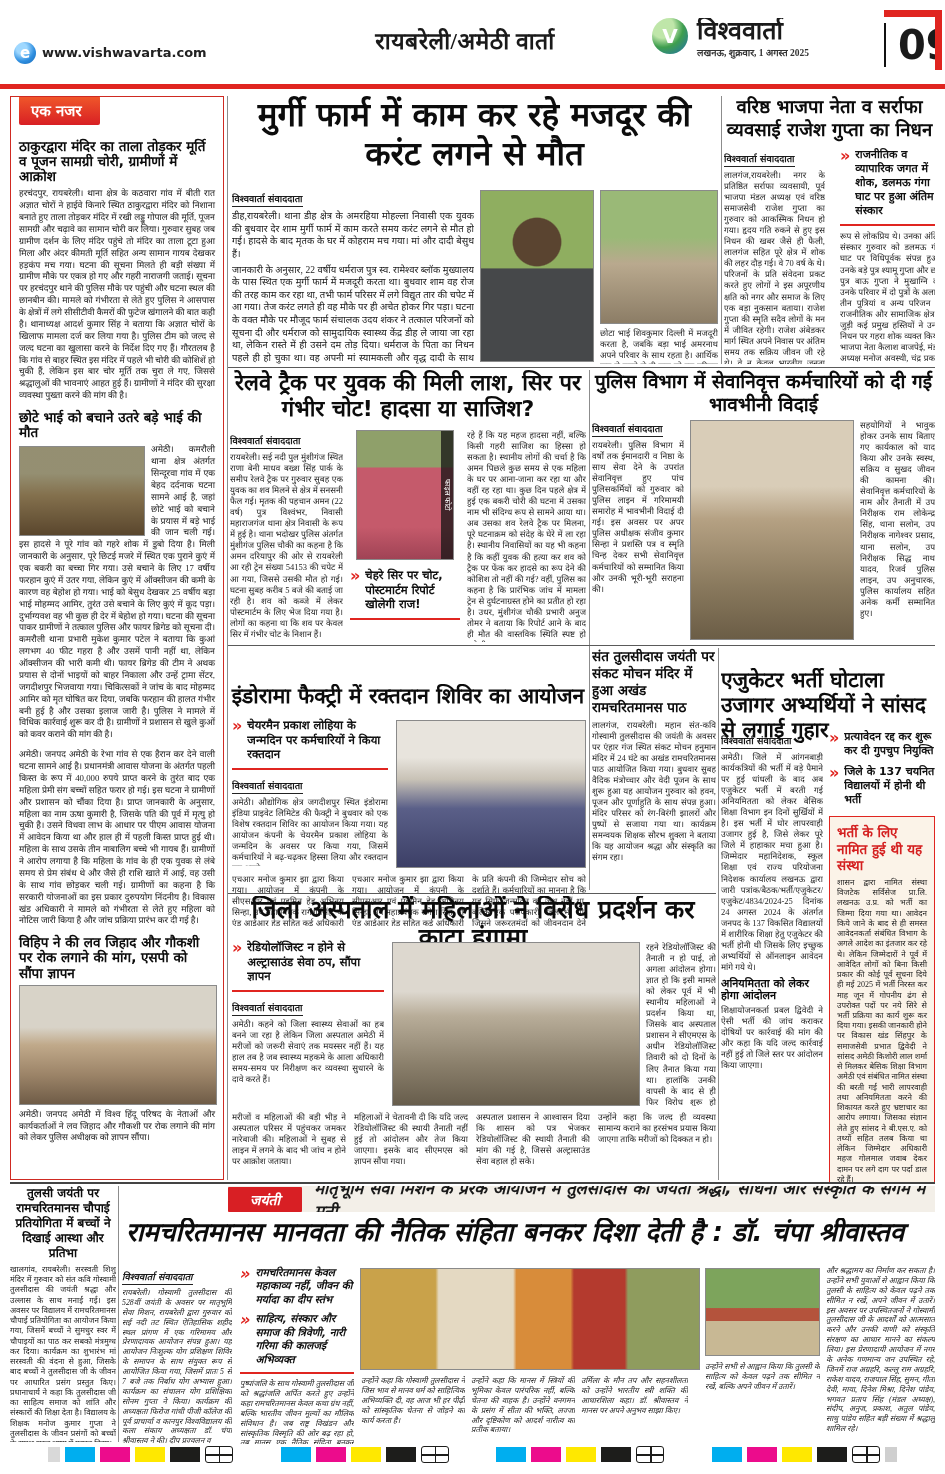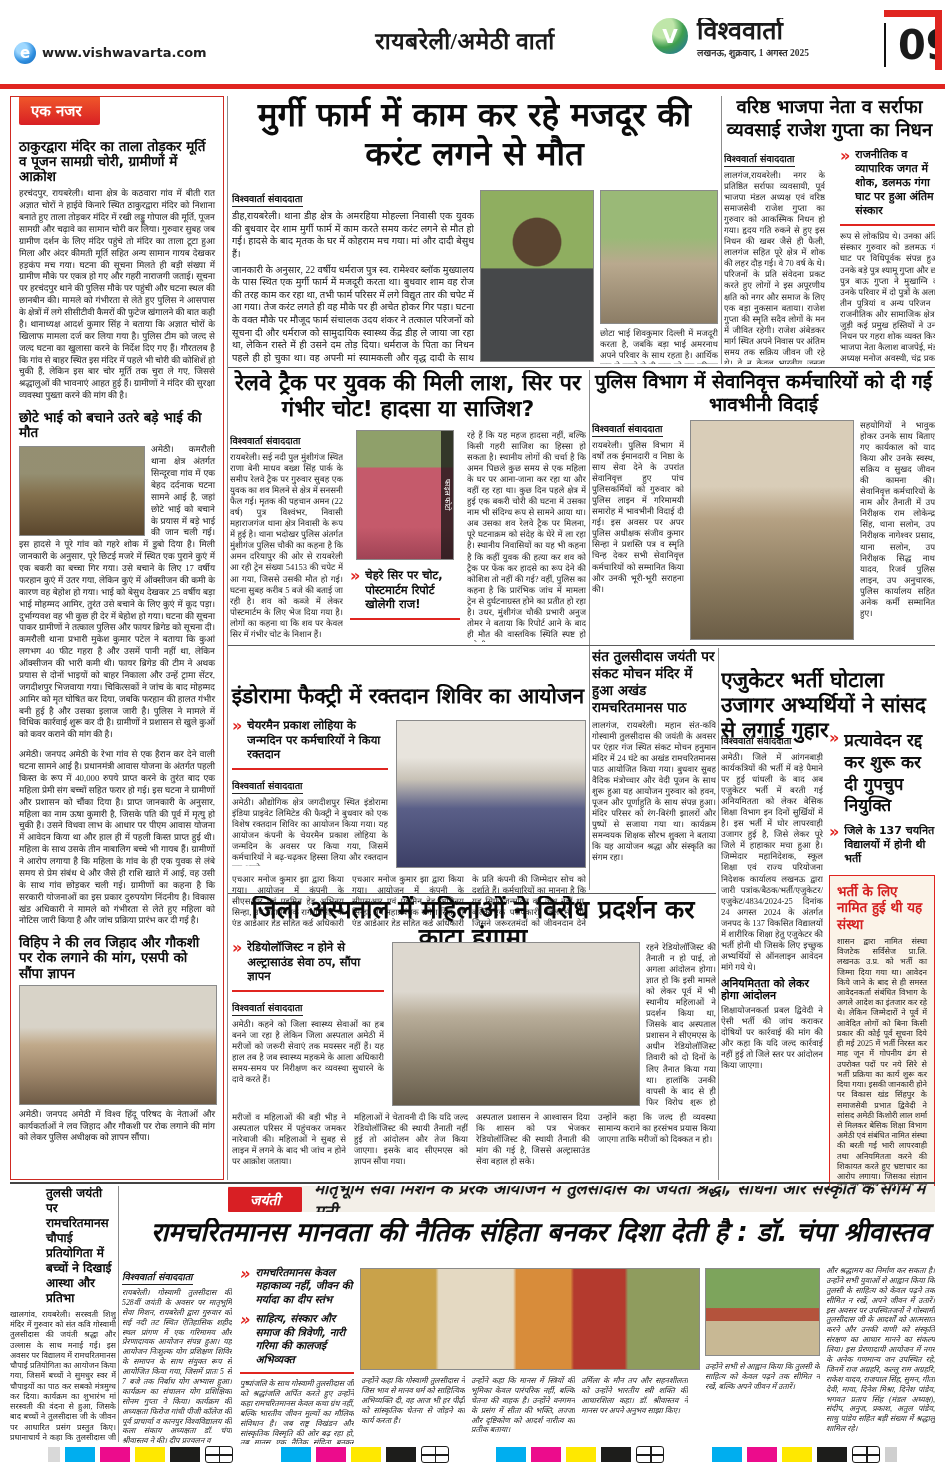--- a/index.html
+++ b/index.html
@@ -193,21 +193,21 @@
 
   <div class="abs" style="left:721px;top:668px;width:214px;height:532px;">
     <div class="hl" style="font-size:21px;line-height:1.2;">एजुकेटर भर्ती घोटाला उजागर अभ्यर्थियों ने सांसद से लगाई गुहार</div>
     <div class="abs" style="left:0;top:62px;width:102px;height:470px;">
       <span class="byline">विश्ववार्ता संवाददाता</span>
       <div class="body small">अमेठी। जिले में आंगनबाड़ी कार्यकत्रियों  की भर्ती में बड़े पैमाने पर हुई धांधली के बाद अब एजुकेटर भर्ती में बरती गई अनियमितता को लेकर बेसिक शिक्षा विभाग इन दिनों सुर्खियों में है। इस भर्ती में घोर लापरवाही उजागर हुई है, जिसे लेकर पूरे जिले में हाहाकार मचा हुआ है। जिम्मेदार महानिदेशक, स्कूल शिक्षा एवं राज्य परियोजना निदेशक कार्यालय लखनऊ द्वारा जारी पत्रांक/बैठक/भर्ती/एजुकेटर/ एजुकेट/4834/2024-25 दिनांक 24 अगस्त 2024 के अंतर्गत जनपद के 137 विकसित विद्यालयों में शारीरिक शिक्षा हेतु एजुकेटर की भर्ती होनी थी जिसके लिए इच्छुक अभ्यर्थियों से ऑनलाइन आवेदन मांगे गये थे।</div>
       <div class="hl" style="font-size:11px;margin:5px 0 2px 0;">अनियमितता को लेकर होगा आंदोलन</div>
       <div class="body small">शिक्षायोजनकर्ता प्रबल द्विवेदी ने ऐसी भर्ती की जांच कराकर दोषियों पर कार्रवाई की मांग की और कहा कि यदि जल्द कार्रवाई नहीं हुई तो जिले स्तर पर आंदोलन किया जाएगा।</div>
     </div>
     <div class="abs" style="left:108px;top:62px;width:106px;height:470px;">
-      <div class="bullet" style="font-size:17px;margin-bottom:7px;">
+      <div class="bullet" style="font-size:11px;margin-bottom:7px;">
         <span class="chev"></span>
         <span>प्रत्यावेदन रद्द कर  शुरू कर दी गुपचुप  नियुक्ति</span>
       </div>
       <div class="bullet" style="font-size:11px;margin-bottom:9px;">
         <span class="chev"></span>
         <span>जिले के 137 चयनित विद्यालयों में होनी थी भर्ती</span>
       </div>
       <div class="redbox" style="height:352px;">
         <div class="redbox-title">भर्ती के लिए नामित हुई थी यह संस्था</div>
         <div class="body" style="font-size:8px;line-height:1.28;">शासन द्वारा नामित संस्था विजटेक सर्विसेज प्रा.लि. लखनऊ उ.प्र. को भर्ती का जिम्मा दिया गया था। आवेदन किये जाने के बाद से ही समस्त आवेदनकर्ता संबंधित विभाग के अगले आदेश का इंतजार कर रहे थे। लेकिन जिम्मेदारों ने पूर्व में आवेदित लोगों को बिना किसी प्रकार की कोई पूर्व सूचना दिये ही मई 2025 में भर्ती निरस्त कर माह जून में गोपनीय ढंग से उपरोक्त पदों पर नये सिरे से भर्ती प्रक्रिया का कार्य शुरू कर दिया गया। इसकी जानकारी होने पर विकास खंड सिंहपुर के समाजसेवी प्रभात द्विवेदी ने सांसद अमेठी किशोरी लाल शर्मा से मिलकर बेसिक शिक्षा विभाग अमेठी एवं संबंधित नामित संस्था की बरती गई भारी लापरवाही तथा अनियमितता करने की शिकायत करते हुए भ्रष्टाचार का आरोप लगाया। जिसका संज्ञान लेते हुए सांसद ने बी.एस.ए. को तथ्यों सहित तलब किया था लेकिन जिम्मेदार अधिकारी महज गोलमाल जवाब देकर दामन पर लगे दाग पर पर्दा डाल रहे हैं।</div>
@@ -229,30 +229,30 @@
     <div class="abs photo" style="left:162px;top:46px;width:248px;height:164px;
                 background:linear-gradient(180deg,#ddd8cf 0 30%,#b8ad99 45%,#8a7f6b 75%,#675d4c 100%);"></div>
     <div class="abs body small" style="left:416px;top:46px;width:70px;height:164px;">रहने रेडियोलॉजिस्ट की तैनाती न हो पाई, तो अगला आंदोलन होगा। ज्ञात हो कि इसी मामले को लेकर पूर्व में भी स्थानीय महिलाओं ने प्रदर्शन किया था, जिसके बाद अस्पताल प्रशासन ने सीएमएस के अधीन रेडियोलॉजिस्ट तिवारी को दो दिनों के लिए तैनात किया गया था। हालांकि उनकी वापसी के बाद से ही फिर विरोध शुरू हो गया।</div>
     <div class="abs body small" style="left:2px;top:216px;width:114px;height:66px;">मरीजों व महिलाओं की बड़ी भीड़ ने अस्पताल परिसर में पहुंचकर जमकर नारेबाजी की। महिलाओं ने सुबह से लाइन में लगने के बाद भी जांच न होने पर आक्रोश जताया।</div>
     <div class="abs body small" style="left:124px;top:216px;width:114px;height:66px;">महिलाओं ने चेतावनी दी कि यदि जल्द रेडियोलॉजिस्ट की स्थायी तैनाती नहीं हुई तो आंदोलन और तेज किया जाएगा। इसके बाद सीएमएस को ज्ञापन सौंपा गया।</div>
     <div class="abs body small" style="left:246px;top:216px;width:114px;height:66px;">अस्पताल प्रशासन ने आश्वासन दिया कि शासन को पत्र भेजकर रेडियोलॉजिस्ट की स्थायी तैनाती की मांग की गई है, जिससे अल्ट्रासाउंड सेवा बहाल हो सके।</div>
     <div class="abs body small" style="left:368px;top:216px;width:118px;height:66px;">उन्होंने कहा कि जल्द ही व्यवस्था सामान्य कराने का हरसंभव प्रयास किया जाएगा ताकि मरीजों को दिक्कत न हो।</div>
   </div>
 
   <div class="abs" style="left:10px;top:1186px;width:106px;height:256px;">
-    <div class="hl" style="font-size:12px;line-height:1.25;text-align:left;margin-bottom:4px;margin-left:36px;">तुलसी जयंती पर रामचरितमानस चौपाई प्रतियोगिता में बच्चों ने दिखाई आस्था और प्रतिभा</div>
+    <div class="hl" style="font-size:12px;line-height:1.25;text-align:center;margin-bottom:4px;">तुलसी जयंती पर रामचरितमानस चौपाई प्रतियोगिता में बच्चों ने दिखाई आस्था और प्रतिभा</div>
     <div class="body" style="font-size:8px;line-height:1.28;">खालगांव, रायबरेली। सरस्वती शिशु मंदिर में गुरुवार को संत कवि गोस्वामी तुलसीदास की जयंती श्रद्धा और उल्लास के साथ मनाई गई। इस अवसर पर विद्यालय में रामचरितमानस चौपाई प्रतियोगिता का आयोजन किया गया, जिसमें बच्चों ने सुमधुर स्वर में चौपाइयों का पाठ कर सबको मंत्रमुग्ध कर दिया। कार्यक्रम का शुभारंभ मां सरस्वती की वंदना से हुआ, जिसके बाद बच्चों ने तुलसीदास जी के जीवन पर आधारित प्रसंग प्रस्तुत किए। प्रधानाचार्य ने कहा कि तुलसीदास जी का साहित्य समाज को शांति और संस्कारों की शिक्षा देता है। विद्यालय के शिक्षक मनोज कुमार गुप्ता ने तुलसीदास के जीवन प्रसंगों को बच्चों के समक्ष सरल भाषा में प्रस्तुत किया।</div>
   </div>
 
   <div class="abs" style="left:122px;top:1186px;width:813px;height:258px;font-style:italic;">
     <div class="abs" style="left:106px;top:0;width:707px;height:26px;display:flex;gap:12px;align-items:center;background:#f3efe8;">
       <span class="tagbox">जयंती</span>
       <span class="kicker">मातृभूमि सेवा मिशन के प्रेरक आयोजन में तुलसीदास की जयंती श्रद्धा, साधना और संस्कृति के संगम में मनी</span>
     </div>
-    <div class="abs hl" style="left:20px;top:32px;width:796px;font-size:26px;text-align:center;line-height:1.15;">रामचरितमानस मानवता की नैतिक संहिता बनकर दिशा देती है : डॉ. चंपा श्रीवास्तव</div>
+    <div class="abs hl" style="left:4px;top:32px;width:796px;font-size:26px;text-align:left;line-height:1.15;">रामचरितमानस मानवता की नैतिक संहिता बनकर दिशा देती है : डॉ. चंपा श्रीवास्तव</div>
 
     <div class="abs" style="left:0;top:80px;width:110px;height:178px;">
       <span class="byline">विश्ववार्ता संवाददाता</span>
       <div class="body" style="font-size:7.8px;line-height:1.27;">रायबरेली। गोस्वामी तुलसीदास की 528वीं जयंती के अवसर पर मातृभूमि सेवा मिशन, रायबरेली द्वारा गुरुवार को सई नदी तट स्थित ऐतिहासिक शहीद स्थल प्रांगण में एक गरिमामय और प्रेरणादायक आयोजन संपन्न हुआ। यह आयोजन निःशुल्क योग प्रशिक्षण शिविर के समापन के साथ संयुक्त रूप से आयोजित किया गया, जिसमें प्रातः 5 से 7 बजे तक निर्बाध योग अभ्यास हुआ। कार्यक्रम का संचालन योग प्रशिक्षिका सोनम गुप्ता ने किया। कार्यक्रम की अध्यक्षता फिरोज गांधी पीजी कॉलेज की पूर्व प्राचार्या व कानपुर विश्वविद्यालय की कला संकाय अध्यक्षता डॉ. चंपा श्रीवास्तव ने की। दीप प्रज्वलन व</div>
     </div>
 
     <div class="abs" style="left:118px;top:80px;width:114px;height:178px;">
       <div class="bullet" style="font-size:10.5px;margin-bottom:6px;">
         <span class="chev"></span>
         <span>रामचरितमानस केवल महाकाव्य नहीं, जीवन की मर्यादा का दीप स्तंभ</span>

